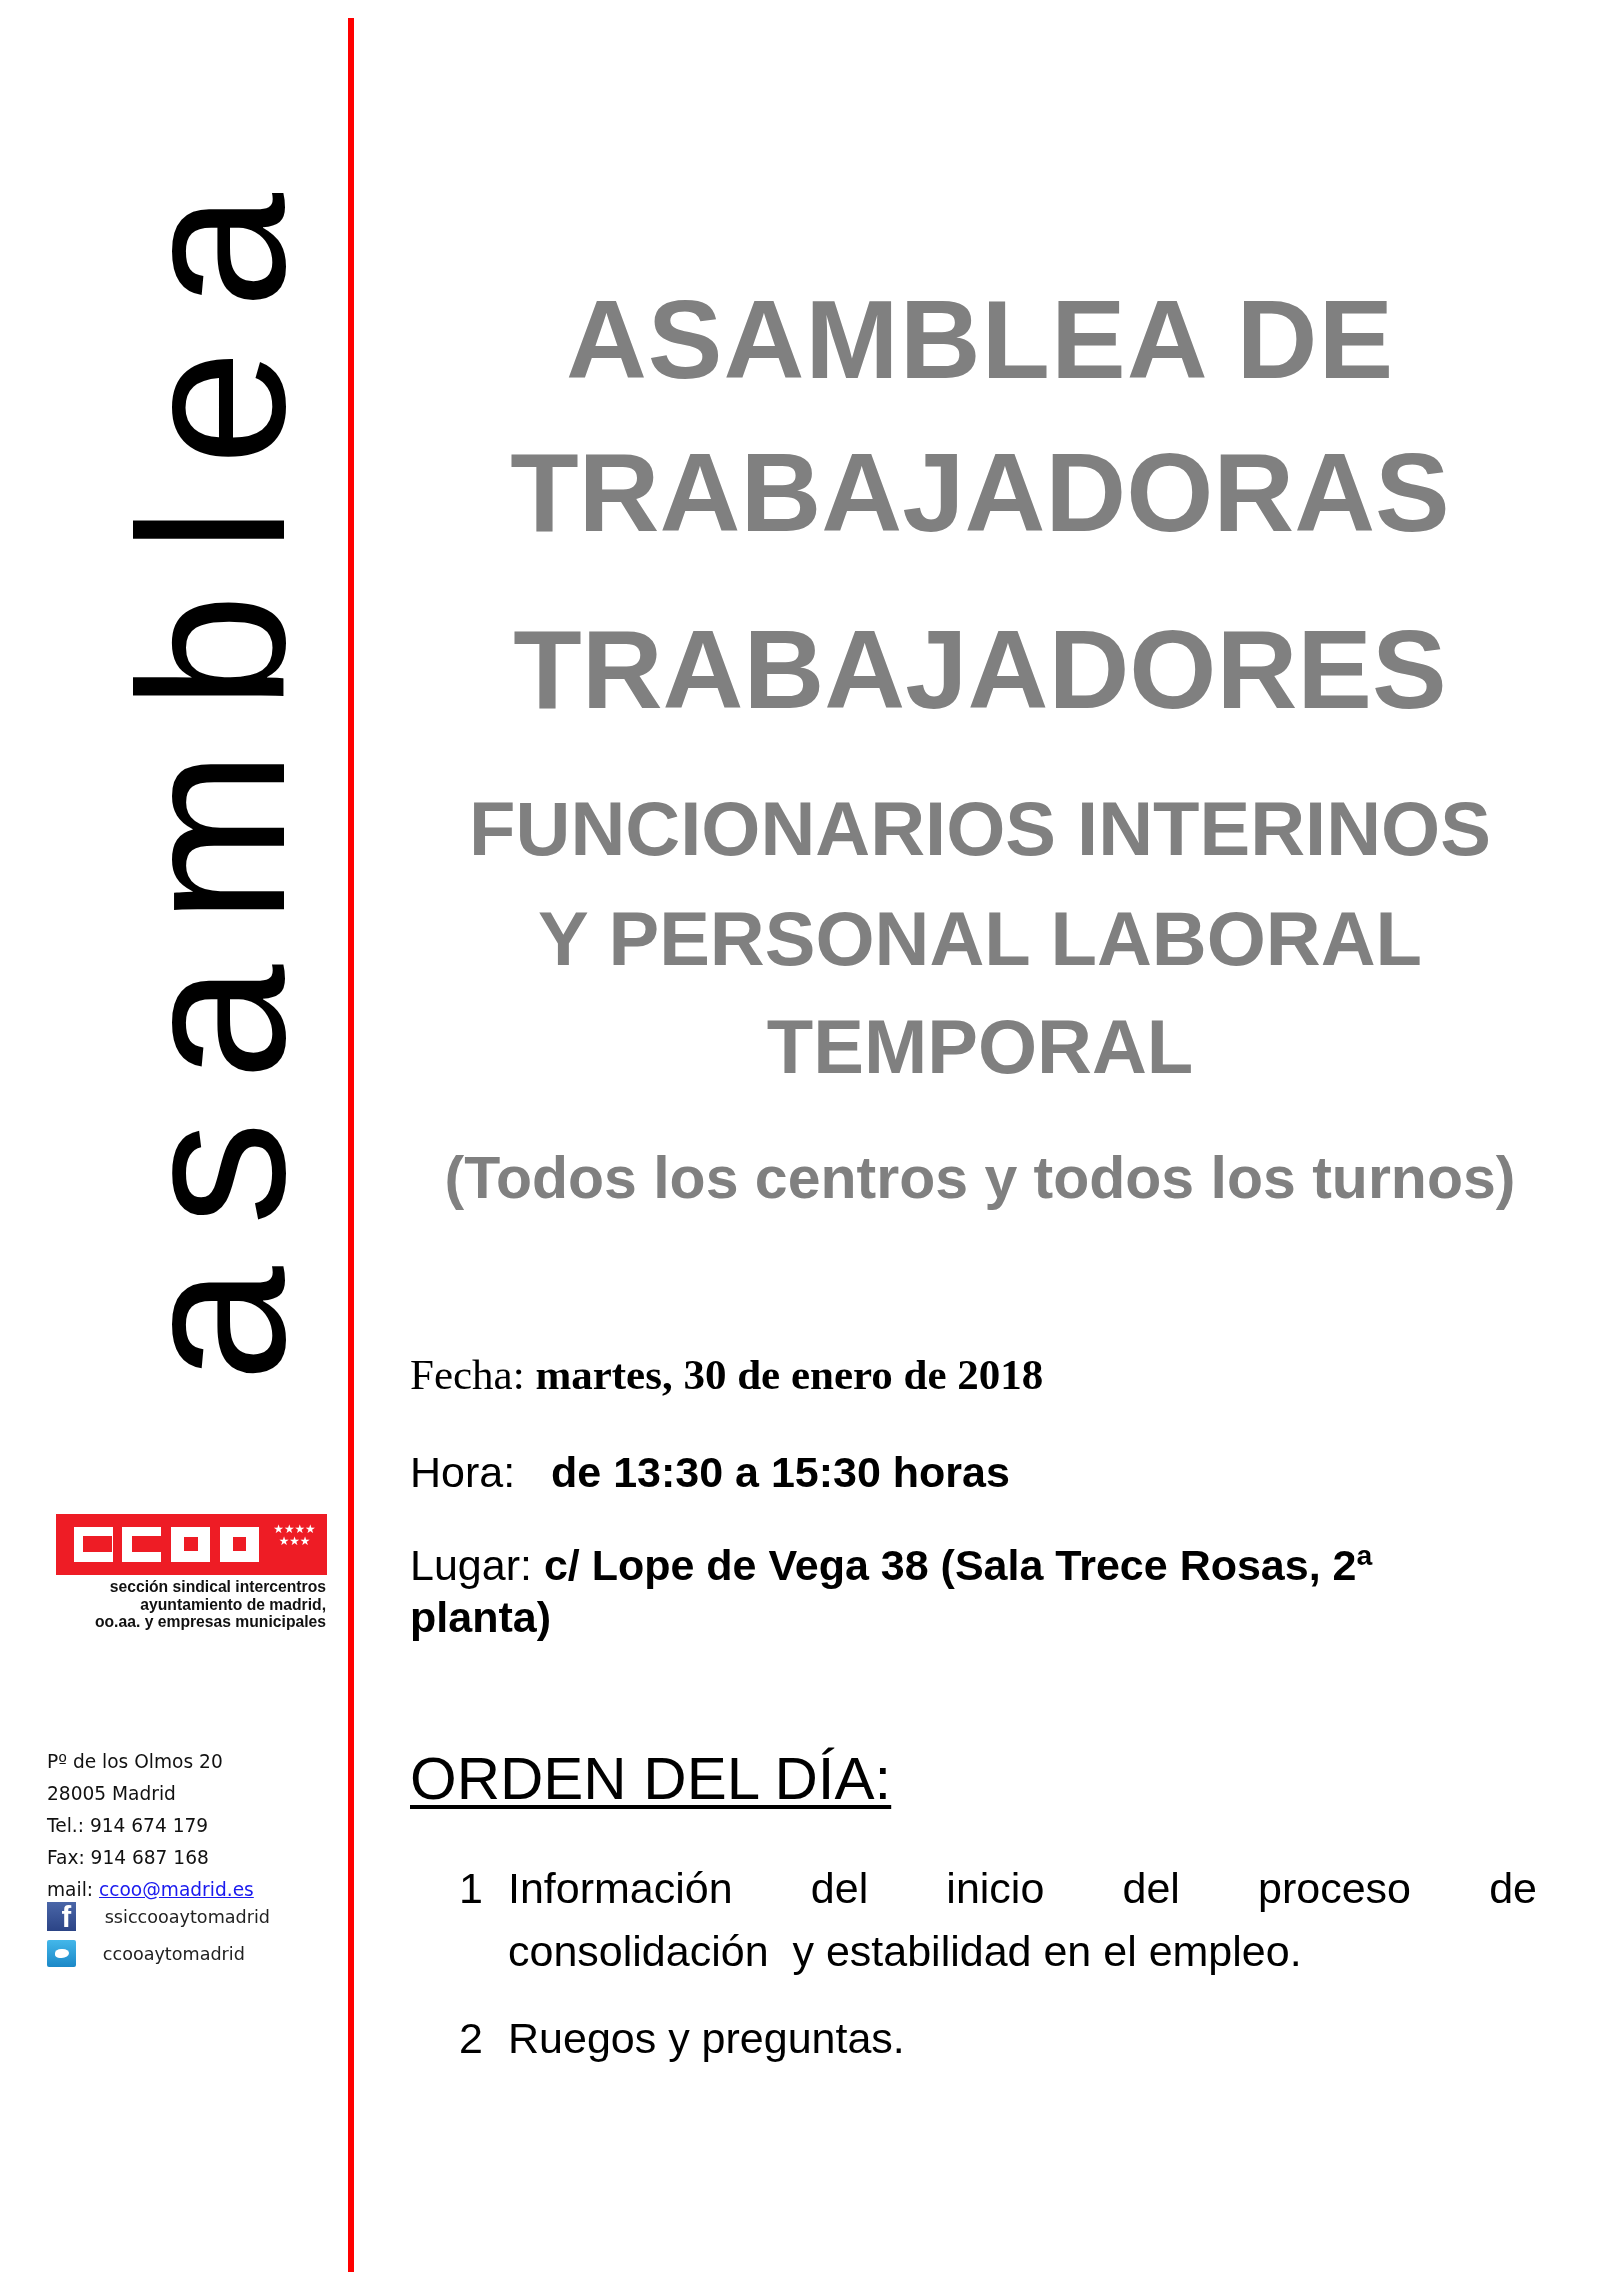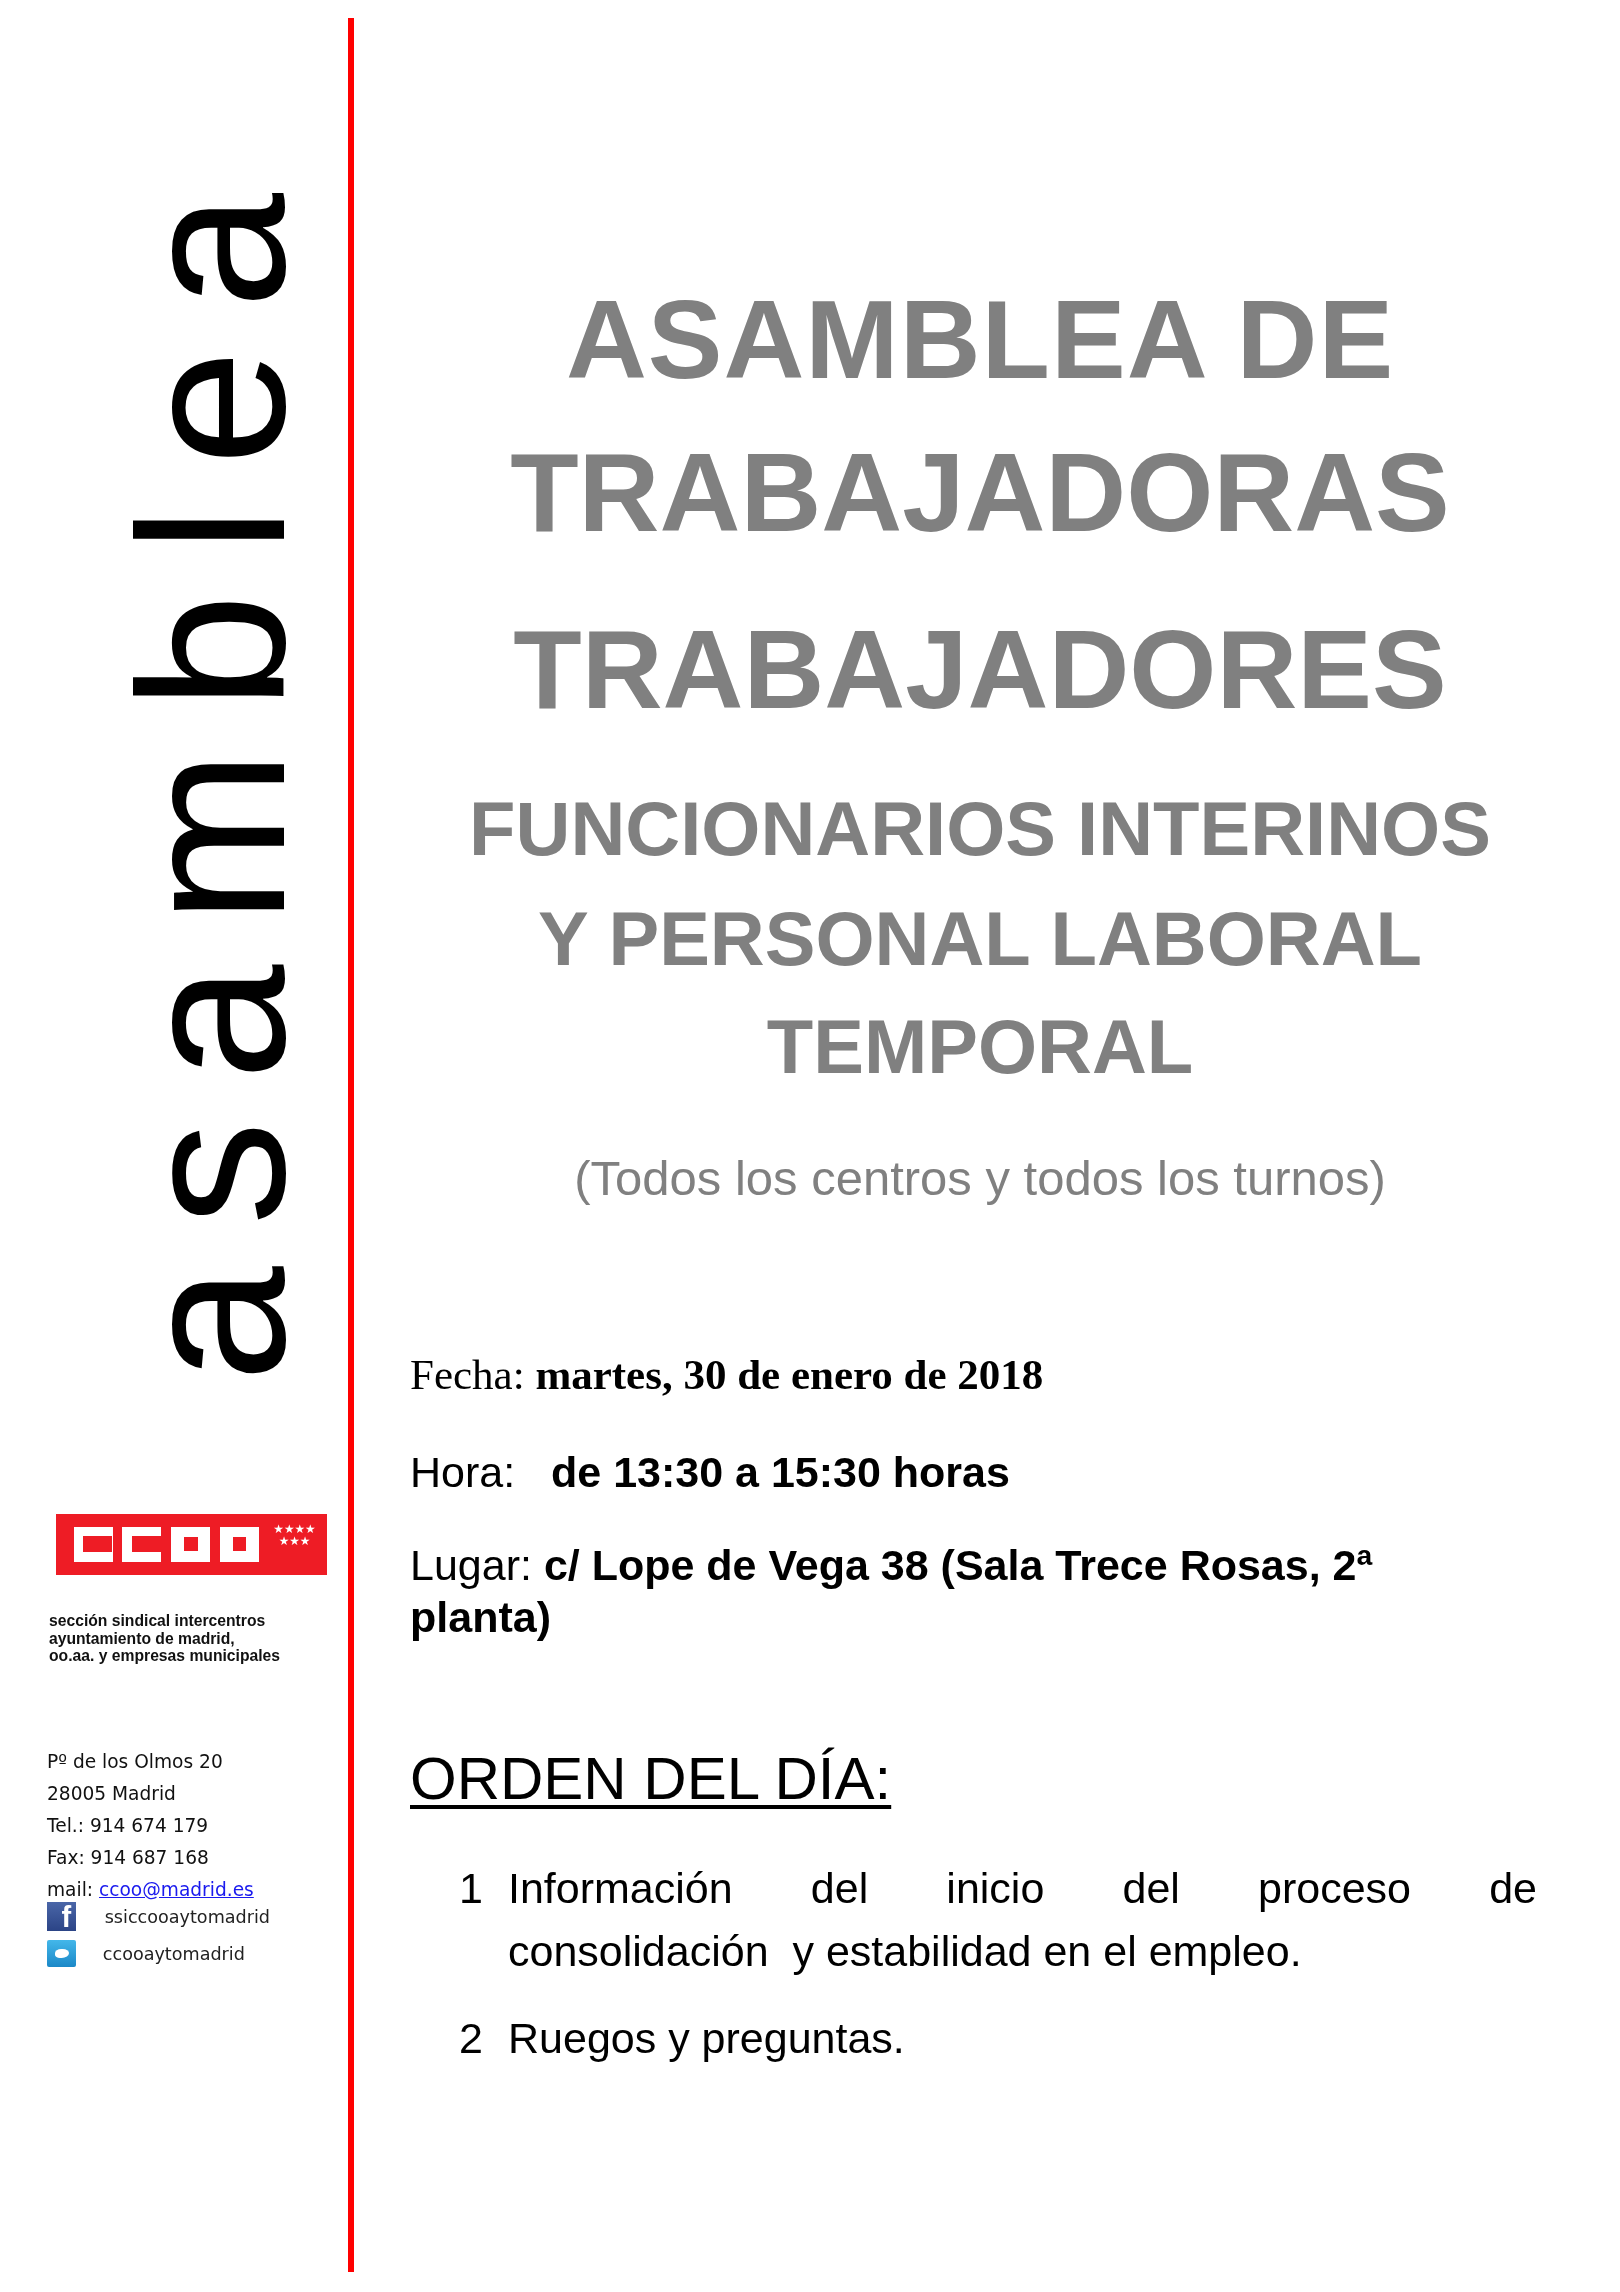--- a/index.html
+++ b/index.html
@@ -17,21 +17,21 @@
 
   
   .logo-box { left:56px; top:1514px; width:271px; height:61px; background:#ee1c25; }
   .logo-letters { position:absolute; left:17.6px; top:12.7px; display:flex; gap:9.8px; }
   .logo-letter { width:39px; height:35px; position:relative; }
   .logo-letter.c { background:#fff; }
   .logo-letter.c::after { content:""; position:absolute; left:9.8px; top:9.8px; width:29px; height:15.7px; background:#ee1c25; }
   .logo-letter.o { background:#fff; }
   .logo-letter.o::after { content:""; position:absolute; left:12.7px; top:10.8px; width:13.7px; height:13.7px; background:#ee1c25; }
   .logo-stars { position:absolute; left:216px; top:9.8px; color:#fff; font-size:11.8px; line-height:11.8px; text-align:center; width:45px; letter-spacing:0; }
-  .logo-caption { left:49px; top:1612px; width:277px; font-family:"Liberation Sans", sans-serif;
+  .logo-caption { left:49px; top:1578px; width:277px; text-align:right; font-family:"Liberation Sans", sans-serif;
                   font-weight:bold; font-size:15.7px; line-height:17.6px; color:#111; }
 
   
   .contact { left:47px; top:1746px; font-family:"DejaVu Sans", sans-serif; font-size:18.6px; line-height:32px; color:#111; }
   .contact a { color:#1a1aee; text-decoration:underline; }
   .social { left:47px; top:1898px; font-family:"DejaVu Sans", sans-serif; font-size:17.6px; color:#222; }
   .social-row { display:flex; align-items:center; height:37px;gap:15px; }
   .fb-icon { width:29px; height:29px; background:linear-gradient(#4a66a8,#2b4486); position:relative; margin-right:13.7px; }
   .fb-icon::after { content:"f"; position:absolute; right:4.9px; bottom:-2.9px; color:#fff; font-weight:bold; font-size:29px; font-family:"Liberation Sans",sans-serif; }
   .tw-icon { width:29px; height:27.4px; background:linear-gradient(#43b7ea,#1b88c7); position:relative; margin-right:11.8px; border-radius:2px; }
@@ -39,21 +39,21 @@
 
   
   .title { left:392px; width:1176px; text-align:center; color:#808080; font-weight:bold;
            font-family:"Liberation Sans", sans-serif; white-space:nowrap; }
   .t1 { top:276px; font-size:112px; line-height:127px; letter-spacing:1px; }
   .t2 { top:429px; font-size:112px; line-height:127px; }
   .t3 { top:606px; font-size:112px; line-height:127px; }
   .t4 { top:780px; font-size:76px; line-height:98px; }
   .t5 { top:890px; font-size:76px; line-height:98px; }
   .t6 { top:998px; font-size:76px; line-height:98px; }
-  .t7 { top:1139px; font-size:49px; line-height:78px; font-weight:normal; }
+  .t7 { top:1139px; font-size:59px; line-height:78px; font-weight:bold; }
 
   
   .detail { left:410px; font-size:43px; line-height:53px; white-space:nowrap; }
   .detail .lbl { font-weight:normal; }
   .detail .val { font-weight:bold; }
   .d1 { top:1348px;font-family:Liberation Serif, serif; }
   .d2 { top:1446px; }
   .d3 { top:1539px; }
   .d4 { top:1591px; font-weight:bold; }
 

